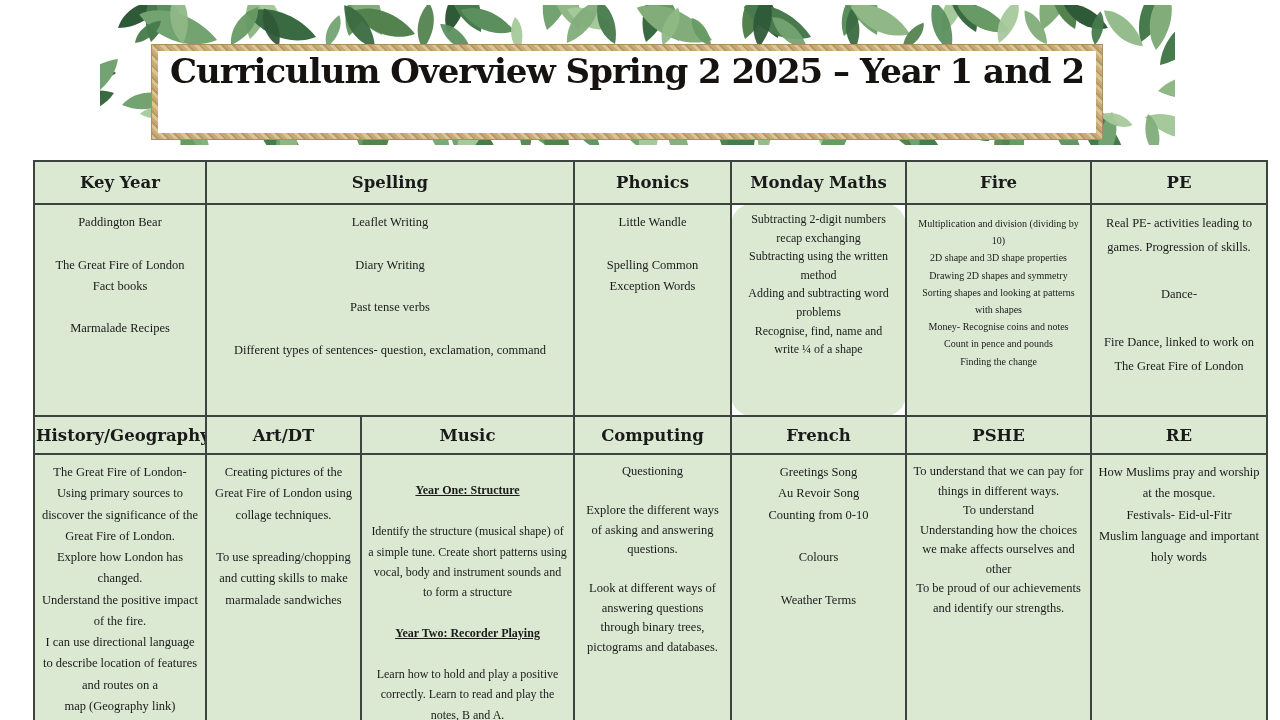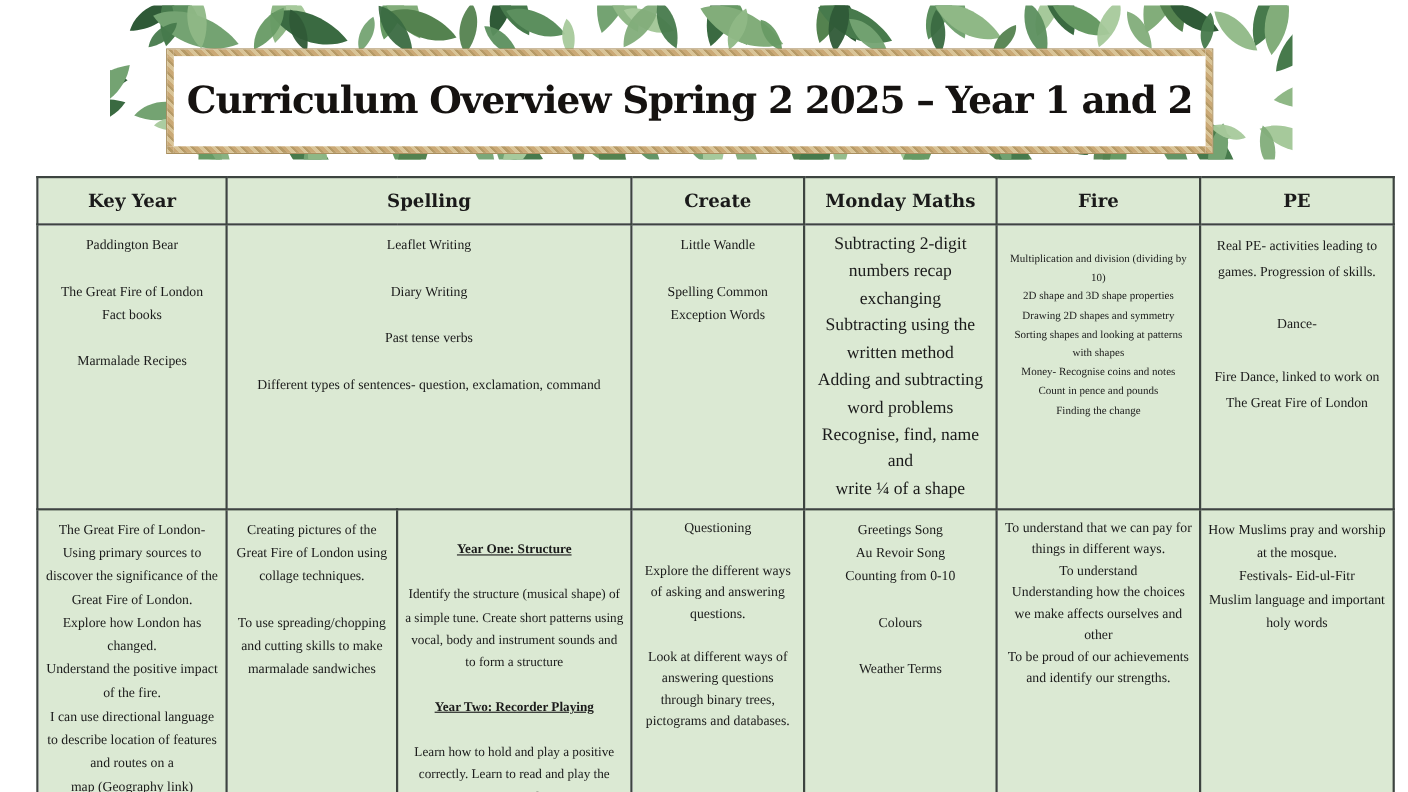--- a/index.html
+++ b/index.html
@@ -11,21 +11,21 @@
 
   
   .banner{position:absolute;left:100px;top:5px;width:1075px;height:140px;}
   .banner svg{position:absolute;left:0;top:0;width:100%;height:100%;}
   .title-frame{
     position:absolute;left:52px;top:40px;width:938px;height:82px;
     background:#ffffff;z-index:2;
     border:6px solid transparent;
     border-image:repeating-linear-gradient(45deg,#d9c497 0 3px,#b69a66 3px 5px,#caa976 5px 8px) 6;
     box-shadow:0 0 0 1px var(--frame-dark,#a98f5f);
-    display:flex;align-items:center;justify-content:center;
+    display:flex;align-items:flex-start;justify-content:center;
   }
   .page-title{
     font-family:"DejaVu Serif","Liberation Serif",serif;
     font-size:34px;font-weight:600;letter-spacing:-1px;color:var(--title-ink,#151210);
     white-space:nowrap;
   }
 
   
   table.curriculum{
     position:absolute;left:33px;top:160px;width:1233px;
@@ -38,22 +38,22 @@
     overflow:hidden;
   }
   .hdr{
     font-weight:700;font-size:16.5px;text-align:center;vertical-align:middle;
     font-family:"DejaVu Serif","Liberation Serif",serif;
   }
   .cell{
     vertical-align:top;text-align:center;white-space:pre-line;
     padding:7px 6px 4px;font-size:12.5px;line-height:1.7;
   }
-  .mm-cell{font-size:16px;line-height:1.55;padding-top:5px;}
-  .maths-cell{font-size:10px;line-height:1.72;padding-top:22px;}
+  .mm-cell{font-size:12px;line-height:1.55;padding-top:5px;border-radius:21px;}
+  .maths-cell{font-size:10px;line-height:1.72;padding-top:10px;}
   .pe-cell{line-height:1.9;}
   .tight-cell{line-height:1.56;}
   .music-cell{font-size:12px;line-height:1.7;padding-top:5px;}
   .music-cell .mh{font-weight:700;text-decoration:underline;}
   .music-cell div{margin:0;font-family:Liberation Serif, serif;}
 </style>
 </head>
 <body>
 
 <div class="banner">
@@ -189,21 +189,21 @@
     <col style="width:157px">
       <col style="width:175px">
       <col style="width:185px">
       <col style="width:176px">
   </colgroup>
 
   <tbody>
       <tr style="height:43px">
     <td class="hdr">Key Year</td>
     <td class="hdr" colspan="2">Spelling</td>
-    <td class="hdr">Create</td>
+    <td class="hdr">Phonics</td>
     <td class="hdr">Monday Maths</td>
     <td class="hdr">Fire</td>
     <td class="hdr">PE</td>
   </tr>
 
   <tr style="height:212px">
     <td class="cell">Paddington Bear
 
 The Great Fire of London
 Fact books
@@ -231,20 +231,29 @@
 Money- Recognise coins and notes
 Count in pence and pounds
 Finding the change</td>
     <td class="cell pe-cell">Real PE- activities leading to games. Progression of skills.
 
 Dance-
 
 Fire Dance, linked to work on The Great Fire of London</td>
   </tr>
 
+  <tr style="height:38px">
+    <td class="hdr">History/Geography</td>
+    <td class="hdr">Art/DT</td>
+    <td class="hdr">Music</td>
+    <td class="hdr">Computing</td>
+    <td class="hdr">French</td>
+    <td class="hdr">PSHE</td>
+    <td class="hdr">RE</td>
+  </tr>
 
   <tr style="height:243px">
     <td class="cell">The Great Fire of London-
 Using primary sources to discover the significance of the Great Fire of London.
 Explore how London has changed.
 Understand the positive impact of the fire.
 I can use directional language to describe location of features and routes on a
 map (Geography link)</td>
     <td class="cell">Creating pictures of the Great Fire of London using collage techniques.
 

